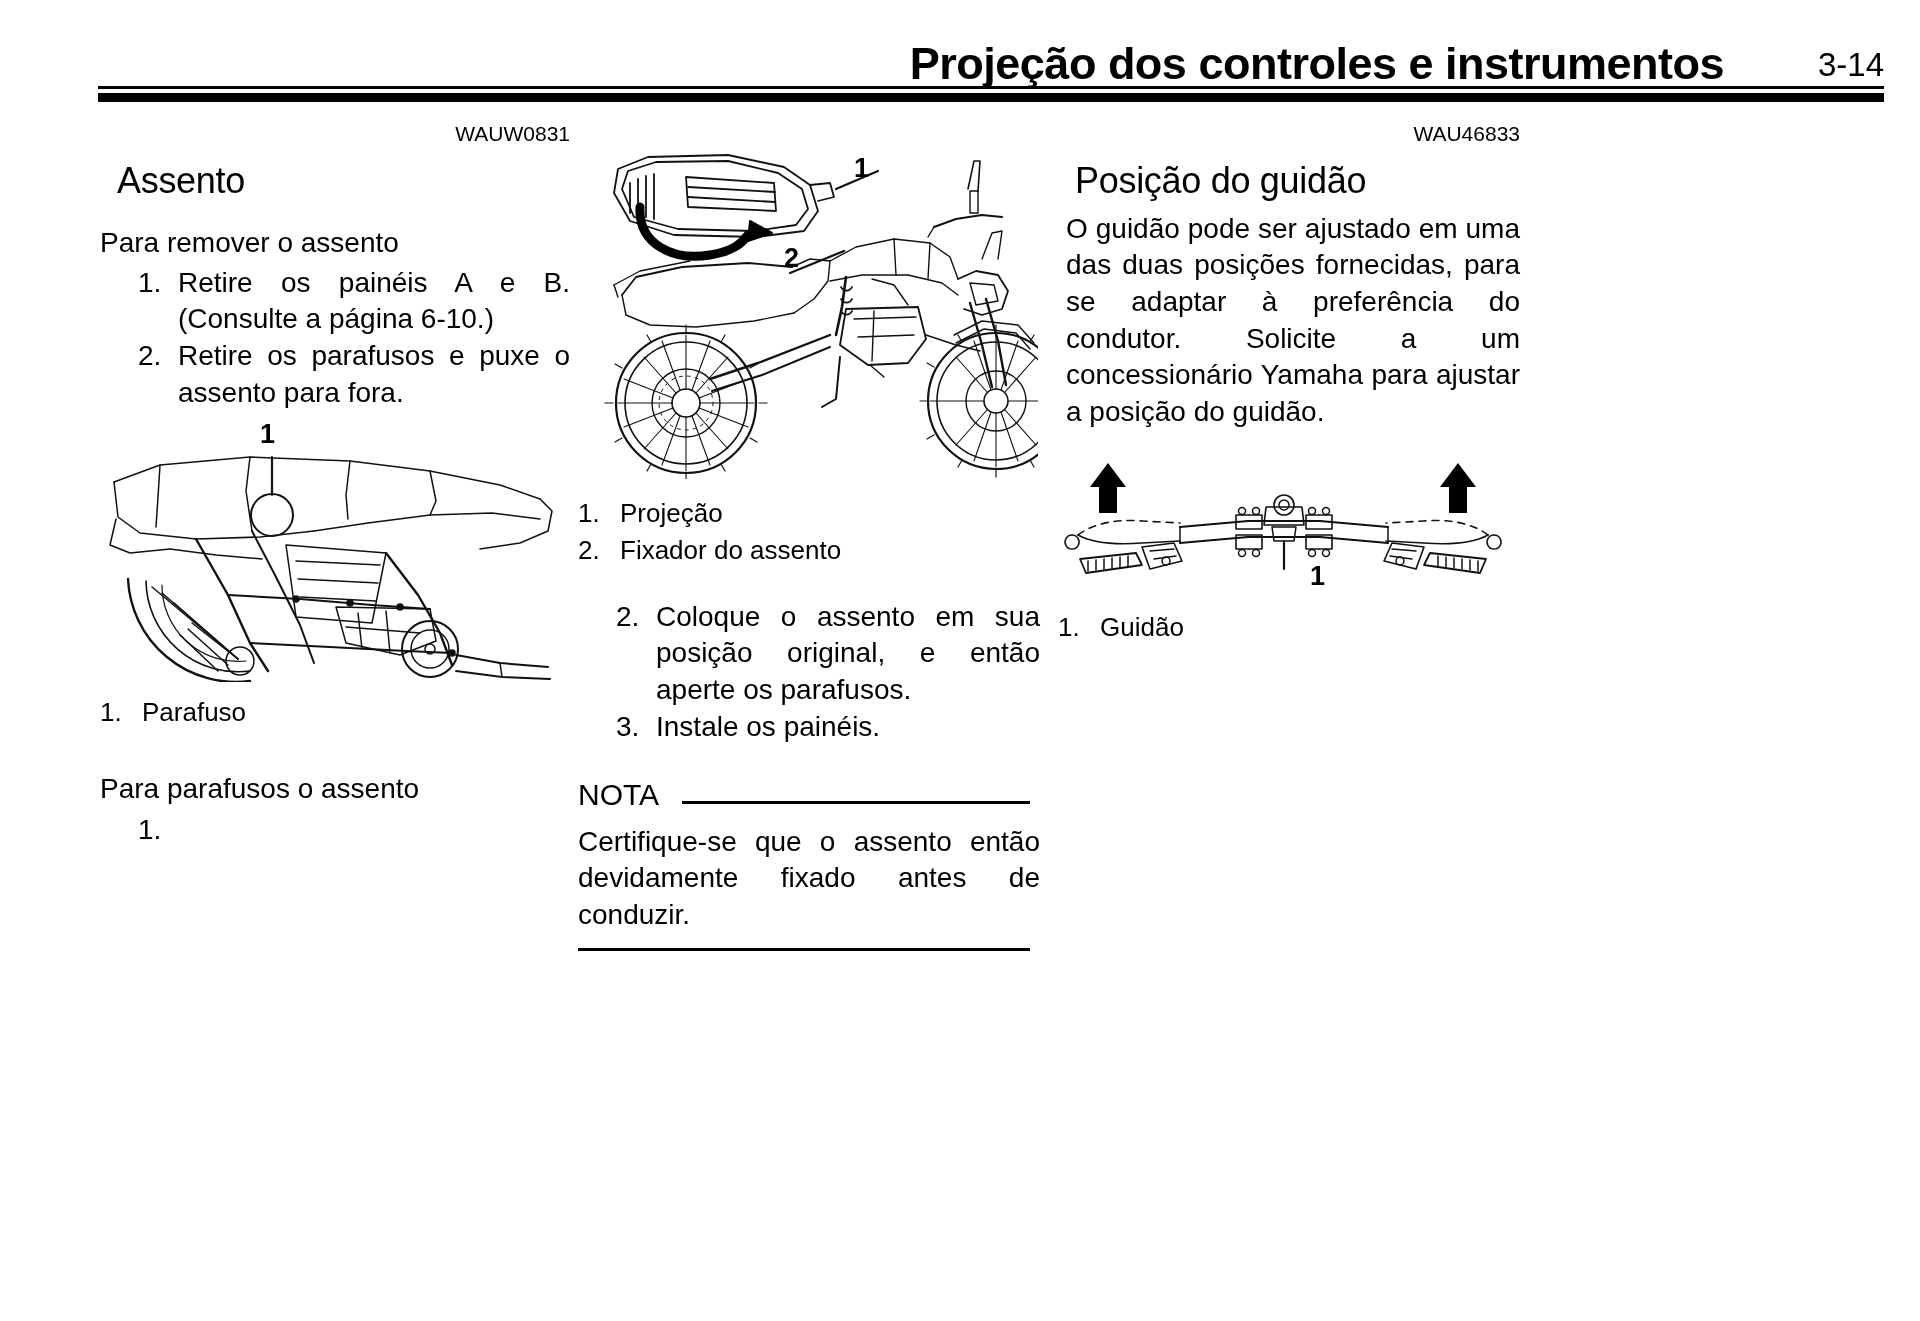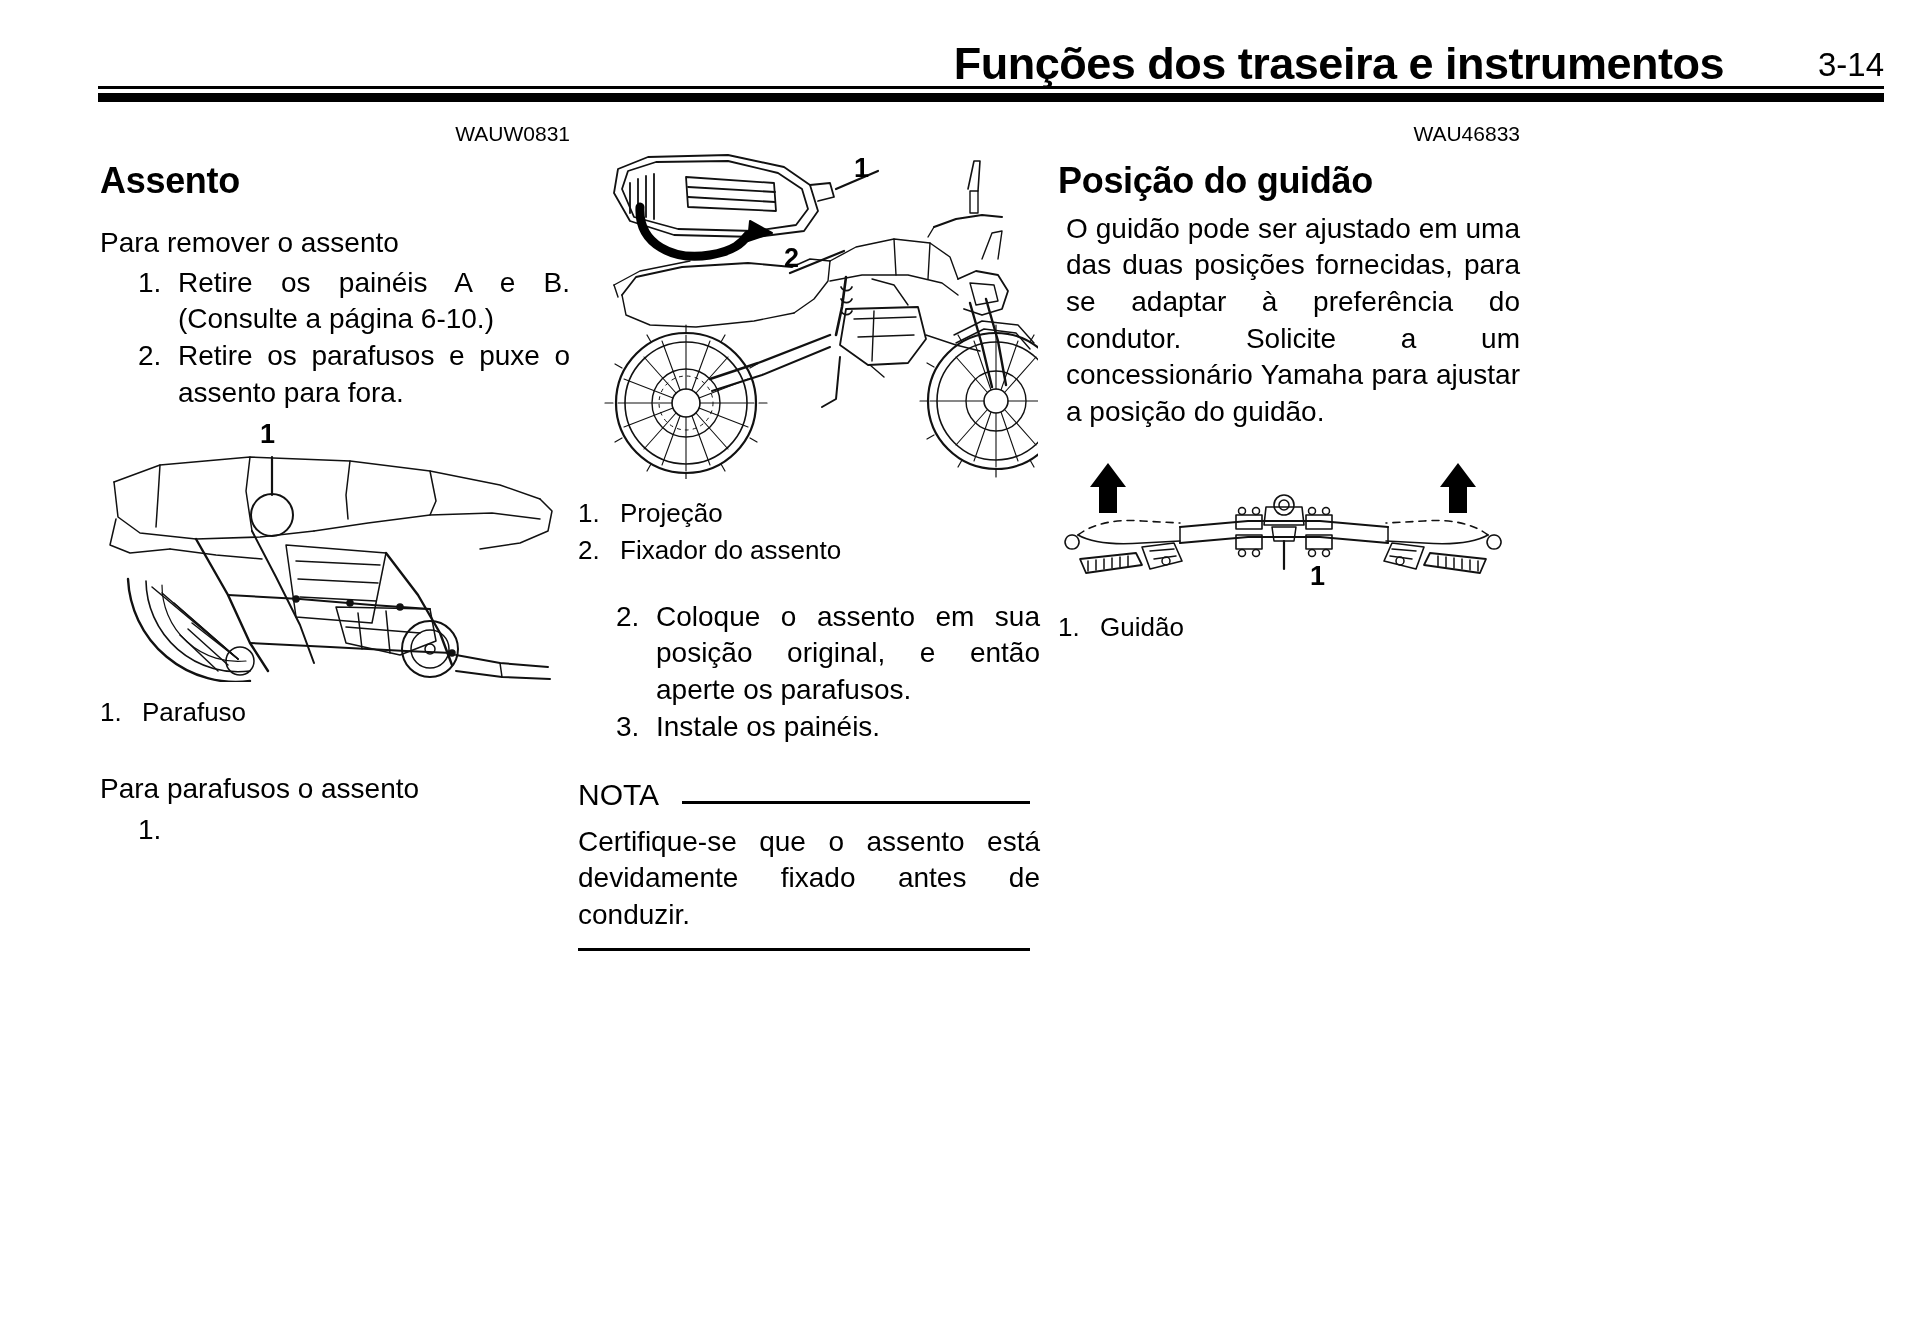--- a/index.html
+++ b/index.html
@@ -39,21 +39,21 @@
   .col-mid{left:578px;width:462px;}
   .col-right{left:1058px;width:462px;}
 
   .code{
     font-size:21px;text-align:right;line-height:1;
     height:24px;margin:13px 0 14px 0;
   }
   .code.blank{color:transparent;}
 
   h2.sect{
-    font-size:36px;font-weight:bold;margin:0 0 26px 0;line-height:1.1;
+    font-size:36px;font-weight:normal;margin:0 0 26px 17px;line-height:1.1;
     letter-spacing:-0.3px;
   }
   h3.sub{
     font-size:28px;font-weight:normal;margin:22px 0 6px 0;line-height:1.15;
   }
   p.body{
     font-size:28px;line-height:1.31;margin:0 0 0 8px;
     text-align:justify;
   }
 
@@ -107,21 +107,21 @@
     font-family:"Liberation Sans", sans-serif;
     font-size:27px;font-weight:bold;
   }
 </style>
 </head>
 <body>
 
 <div class="page">
 
   <div class="header">
-    <div class="header-title">Funções dos traseira e instrumentos</div>
+    <div class="header-title">Projeção dos controles e instrumentos</div>
     <div class="header-page">3-14</div>
     <div class="header-rule-thin"></div>
     <div class="header-rule-thick"></div>
   </div>
 
   <div class="col col-left">
 
     <div class="code">WAUW0831</div>
 
     <h2 class="sect">Assento</h2>
@@ -377,21 +377,21 @@
         <span class="num">3.</span>
         <span>Instale os painéis.</span>
       </li>
     </ol>
 
     <div class="nota-wrap">
       <div class="nota-head">
         <span class="lbl">NOTA</span>
         <span class="rule"></span>
       </div>
-      <div class="nota-body">Certifique-se que o assento está devidamente fixado antes de conduzir.</div>
+      <div class="nota-body">Certifique-se que o assento então devidamente fixado antes de conduzir.</div>
       <div class="nota-foot"></div>
     </div>
   </div>
 
   <div class="col col-right">
 
     <div class="code">WAU46833</div>
 
     <h2 class="sect" style="margin-bottom:10px;">Posição do guidão</h2>
 

